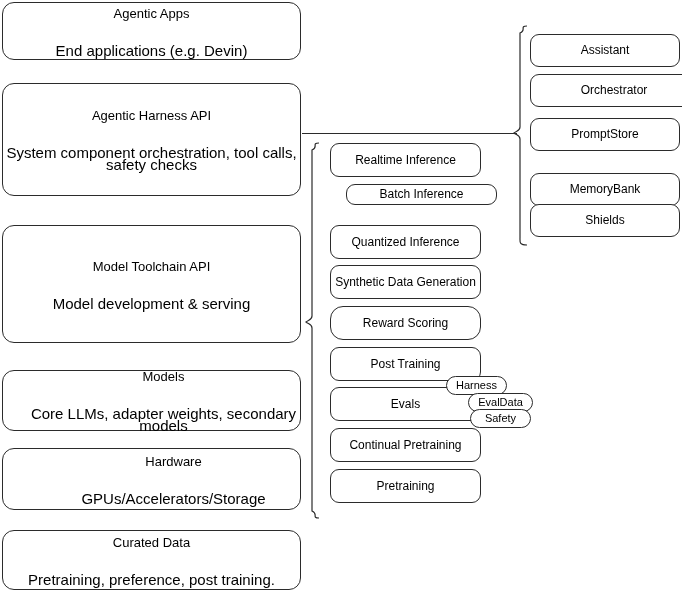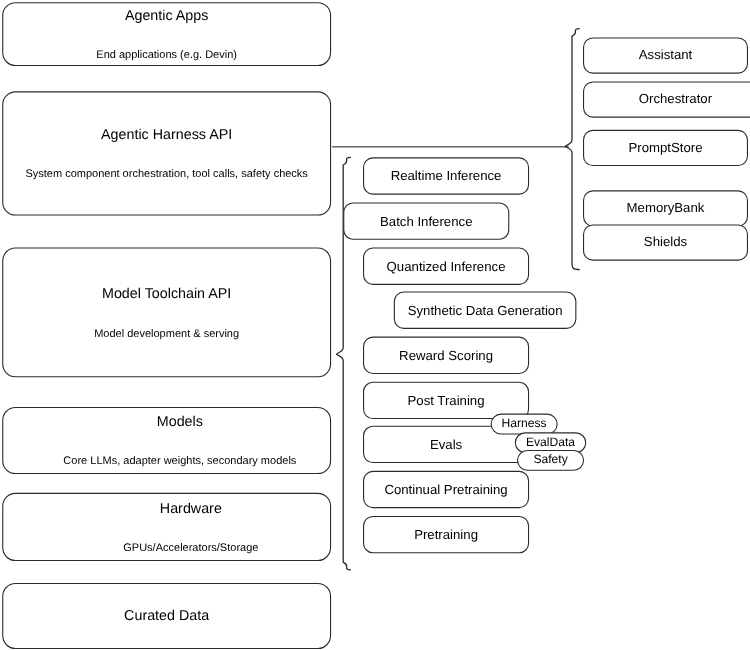--- a/index.html
+++ b/index.html
@@ -32,21 +32,21 @@
   }
   .layer {
     border-radius: 12px;
   }
   .layer .title {
     font-size: 13px;
     line-height: 16px;
     color: #000;
   }
   .layer .subtitle {
-    font-size: 10px;
+    font-size: 15px;
     line-height: 12px;
     color: #000;
     margin-top: 3px;
   }
   .cap {
     border-radius: 9px;
     font-size: 12px;
     line-height: 15px;
   }
   .pill {
@@ -94,20 +94,21 @@
     <div class="subtitle">Core LLMs, adapter weights, secondary models</div>
   </div>
 
   <div class="node layer" style="left:2px;top:448px;width:299px;height:62px;padding-left:44px;">
     <div class="title">Hardware</div>
     <div class="subtitle">GPUs/Accelerators/Storage</div>
   </div>
 
   <div class="node layer" style="left:2px;top:530px;width:299px;height:60px;">
     <div class="title">Curated Data</div>
+    <div class="subtitle">Pretraining, preference, post training.</div>
   </div>
 
   <div class="connector" style="left:302px;top:133px;width:215px;height:1px;"></div>
 
   <svg class="brace" style="left:0px;top:0px;width:682px;height:591px;">
     <path d="M 319,143
              C 311,143 319,147 312,150
              L 312,316
              C 312,320 308,320 306,322
              C 308,324 312,324 312,328
@@ -121,30 +122,30 @@
              L 520,127
              C 520,131 516,131 514,133
              C 516,135 520,135 520,139
              L 520,238
              C 520,242 519,245 527,245"></path>
   </svg>
 
   <div class="node cap" style="left:330px;top:143px;width:151px;height:34px;">
     <span>Realtime Inference</span>
   </div>
-  <div class="node cap" style="left:312px;top:184px;width:151px;height:34px;">
+  <div class="node cap" style="left:346px;top:184px;width:151px;height:21px;">
     <span>Batch Inference</span>
   </div>
   <div class="node cap" style="left:330px;top:225px;width:151px;height:34px;">
     <span>Quantized Inference</span>
   </div>
-  <div class="node cap" style="left:330px;top:265px;width:166px;height:34px;margin-left:28px;">
+  <div class="node cap" style="left:330px;top:265px;width:151px;height:34px;">
     <span>Synthetic Data Generation</span>
   </div>
-  <div class="node cap" style="left:330px;top:306px;width:151px;height:34px;">
+  <div class="node cap" style="left:330px;top:306px;width:151px;height:34px;border-radius:13px;">
     <span>Reward Scoring</span>
   </div>
   <div class="node cap" style="left:330px;top:347px;width:151px;height:34px;">
     <span>Post Training</span>
   </div>
   <div class="node cap" style="left:330px;top:387px;width:151px;height:34px;">
     <span>Evals</span>
   </div>
   <div class="node cap" style="left:330px;top:428px;width:151px;height:34px;">
     <span>Continual Pretraining</span>

